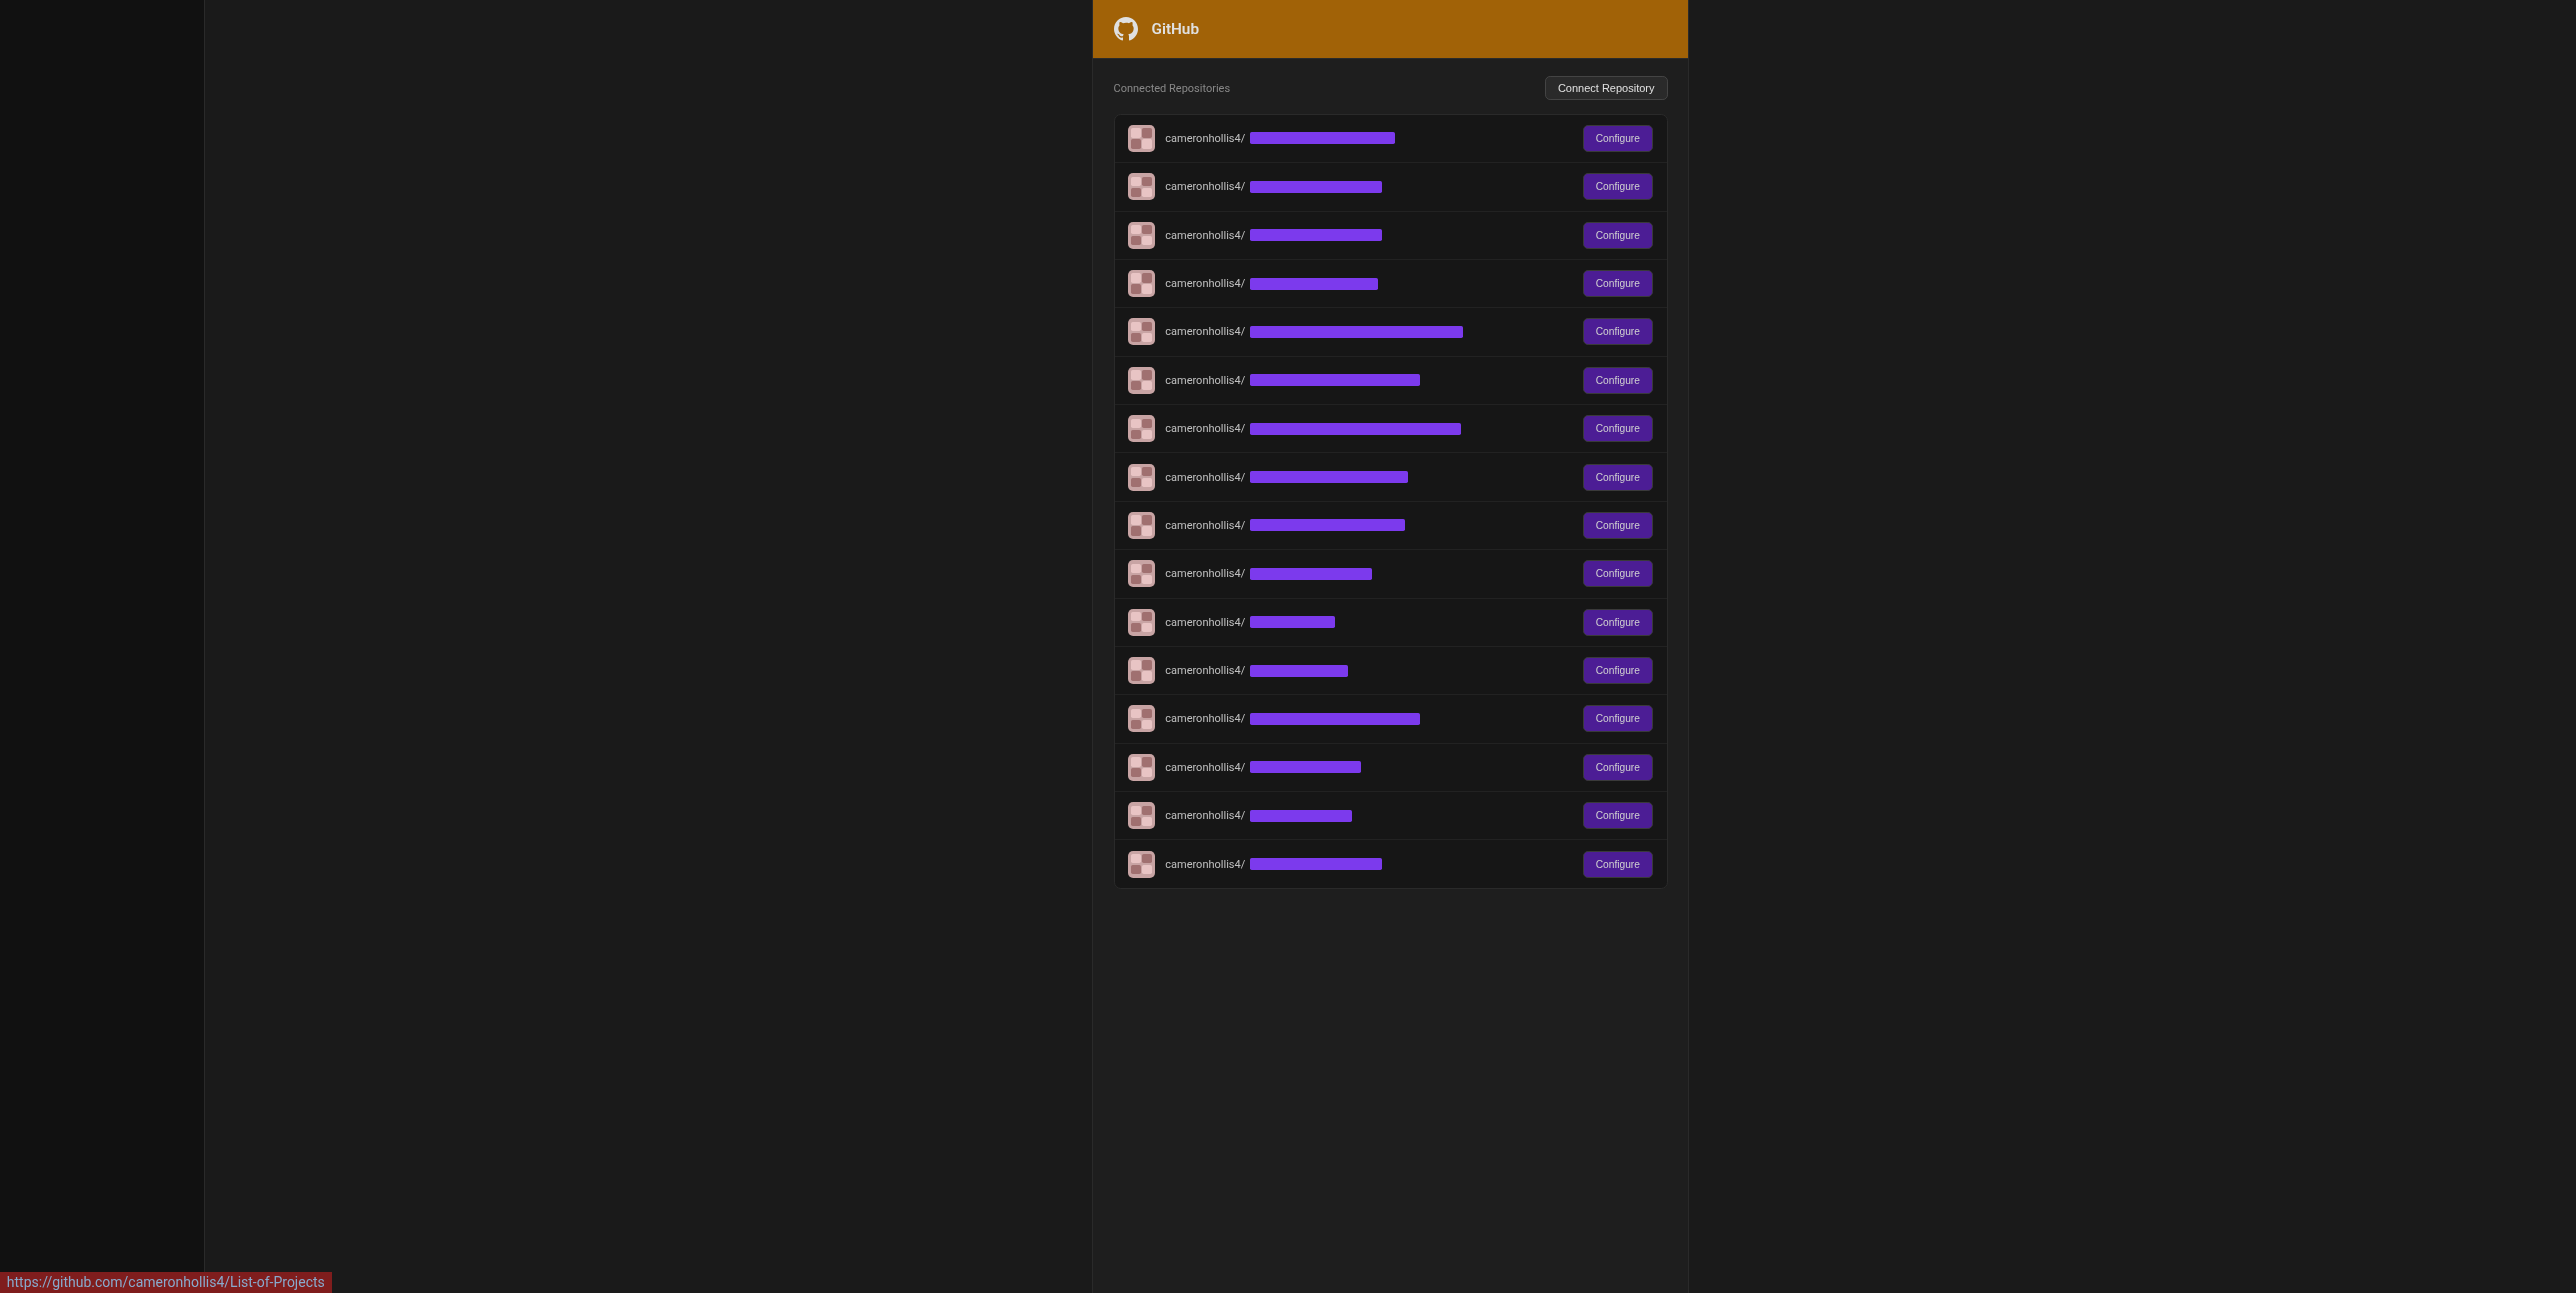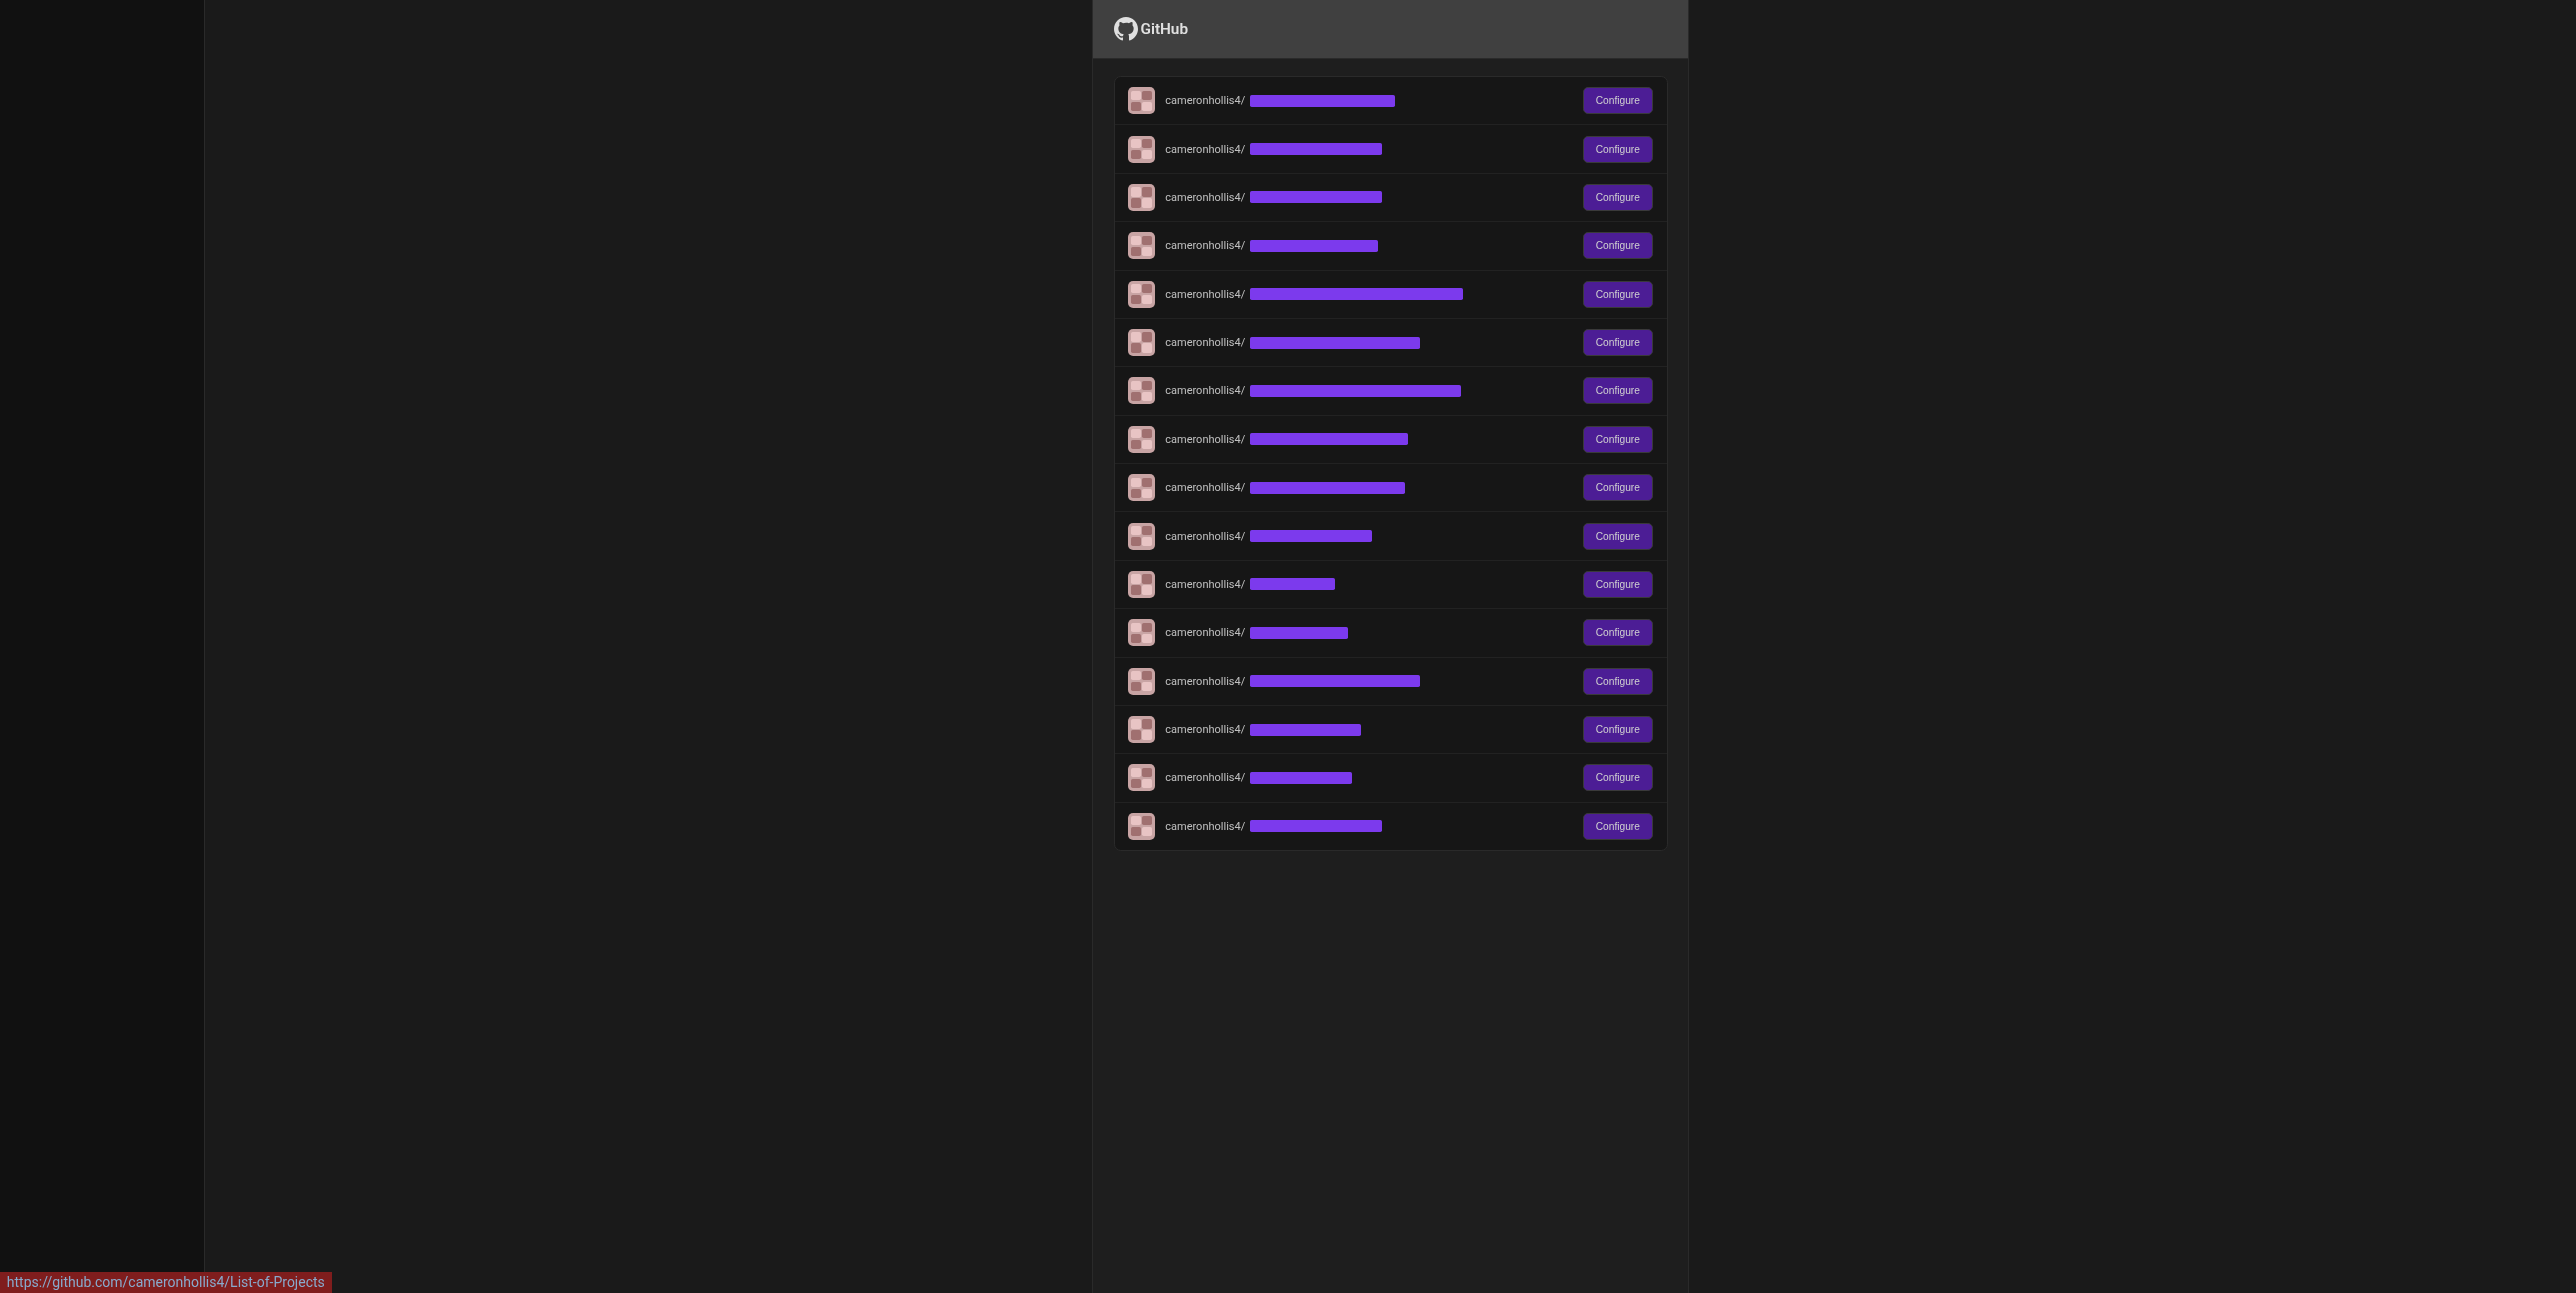--- a/index.html
+++ b/index.html
@@ -40,24 +40,24 @@
       max-width: 597px;
       background-color: #1e1e1e;
       border-left: 0.9px solid #2a2a2a;
       border-right: 0.9px solid #2a2a2a;
       min-height: 100vh;
     }
 
     .github-header {
       display: flex;
       align-items: center;
-      gap: 3px;
+      gap: 14px;
       padding: 17px 20.5px;
       border-bottom: 0.9px solid #2a2a2a;
-      background-color: #404040;
+      background-color: #a16207;
     }
 
     .github-logo {
       width: 24px;
       height: 24px;
       flex-shrink: 0;
     }
 
     .github-title {
       font-size: 15.3px;
@@ -192,20 +192,24 @@
 
       <div class="github-header">
         <svg class="github-logo" viewBox="0 0 24 24" fill="#e0e0e0">
           <path d="M12 0C5.374 0 0 5.373 0 12c0 5.302 3.438 9.8 8.207 11.387.599.111.793-.261.793-.577v-2.234c-3.338.726-4.033-1.416-4.033-1.416-.546-1.387-1.333-1.756-1.333-1.756-1.089-.745.083-.729.083-.729 1.205.084 1.839 1.237 1.839 1.237 1.07 1.834 2.807 1.304 3.492.997.107-.775.418-1.305.762-1.604-2.665-.305-5.467-1.334-5.467-5.931 0-1.311.469-2.381 1.236-3.221-.124-.303-.535-1.524.117-3.176 0 0 1.008-.322 3.301 1.23A11.509 11.509 0 0 1 12 5.803c1.02.005 2.047.138 3.006.404 2.291-1.552 3.297-1.23 3.297-1.23.653 1.653.242 2.874.118 3.176.77.84 1.235 1.911 1.235 3.221 0 4.609-2.807 5.624-5.479 5.921.43.372.823 1.102.823 2.222v3.293c0 .319.192.694.801.576C20.566 21.797 24 17.3 24 12c0-6.627-5.373-12-12-12z"></path>
         </svg>
         <span class="github-title">GitHub</span>
       </div>
 
       <div class="repositories-section">
 
+        <div class="repositories-header">
+          <span class="connected-repos-label">Connected Repositories</span>
+          <button class="connect-repo-btn">Connect Repository</button>
+        </div>
 
         <div class="repos-list" id="repos-list-container">
 
         <div class="repo-item">
               <div class="repo-avatar">
       <div class="avatar-cell light"></div>
       <div class="avatar-cell dark"></div>
       <div class="avatar-cell dark"></div>
       <div class="avatar-cell light"></div>
     </div>

